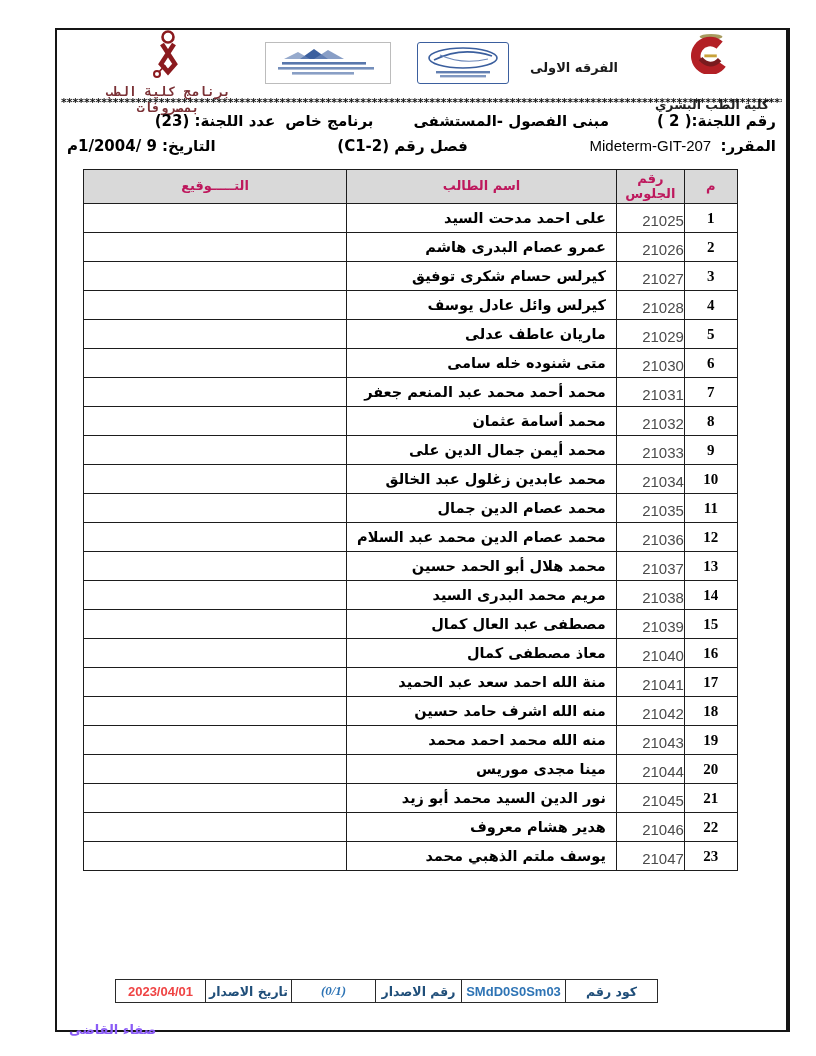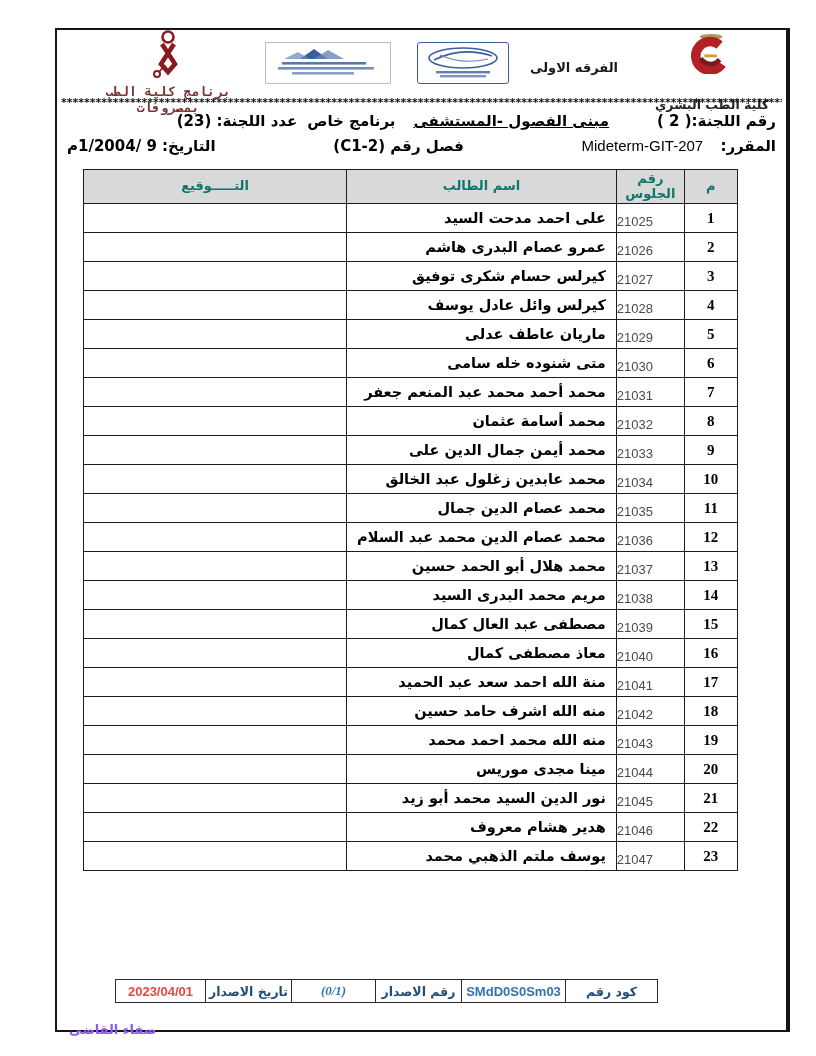--- a/index.html
+++ b/index.html
@@ -23,36 +23,36 @@
   .asterisks {
     position:absolute; top:66px; left:4px; right:4px; height:14px;
     overflow:hidden; white-space:nowrap; font-size:11px; font-weight:bold;
     letter-spacing:0px; color:#111; line-height:13px;
   }
 
   
   .info { position:absolute; top:82px; right:10px; left:10px; direction:rtl; color:#000; }
   .info-line1 { display:flex; align-items:baseline; font-size:15px; font-weight:bold; }
   .info-line1 .seg1 { margin-left:48px; }
-  .info-line1 .seg2 { margin-left:18px;text-decoration:underline; }
+  .info-line1 .seg2 { margin-left:40px; }
   .info-line1 .seg3 { margin-left:10px; }
   .info-line2 { display:flex; align-items:baseline; justify-content:space-between; font-size:15px; font-weight:bold; margin-top:7px; }
-  .course-code { font-family:"Liberation Sans", sans-serif; font-weight:normal; font-size:15px; direction:ltr; unicode-bidi:embed; margin-right:12px; }
+  .course-code { font-family:"Liberation Sans", sans-serif; font-weight:normal; font-size:15px; direction:ltr; unicode-bidi:embed; margin-right:4px; }
 
   
   .roster-wrap { position:absolute; top:139px; left:26px; }
   table.roster { border-collapse:collapse; direction:rtl; table-layout:fixed; }
   table.roster th, table.roster td { border:1px solid #1d1d1d; overflow:hidden; }
   table.roster th {
-    background:#d9d9d9; font-size:13px; font-weight:bold; color:#0f766e;
+    background:#d9d9d9; font-size:13px; font-weight:bold; color:#be185d;
     height:34px; text-align:center; line-height:1.15; padding:1px 2px;margin-left:36px;
   }
   table.roster td { height:29px; }
   td.c-serial { text-align:center; font-family:"Liberation Serif", serif; font-weight:bold; font-size:15px; color:#000; }
-  td.c-seat   { text-align:left; font-family:"Liberation Sans", sans-serif; font-size:13px; color:#4a4a4a; vertical-align:bottom; padding-bottom:3px; }
+  td.c-seat   { text-align:right; font-family:"Liberation Sans", sans-serif; font-size:15px; color:#4a4a4a; vertical-align:bottom; padding-bottom:3px; }
   td.c-name   { text-align:right; font-size:14.5px; font-weight:bold; color:#000; padding:4px 10px; white-space:nowrap; }
   td.c-sign   { background:#fff; }
 
   
   .doc-footer { position:absolute; left:58px; top:949px; }
   table.foot { border-collapse:collapse; direction:rtl; table-layout:fixed; }
   table.foot td { border:1px solid #2a2a2a; height:23px; text-align:center; padding:0 3px; white-space:nowrap; }
   .f-label { font-size:12.5px; font-weight:bold; color:#1f4e79; }
   .f-code  { font-family:"Liberation Sans", sans-serif; font-weight:bold; font-size:13px; color:#2e74b5; direction:ltr; }
   .f-issue { font-family:"Liberation Serif", serif; font-style:italic; font-weight:bold; font-size:13px; color:#2e74b5; direction:ltr; }

